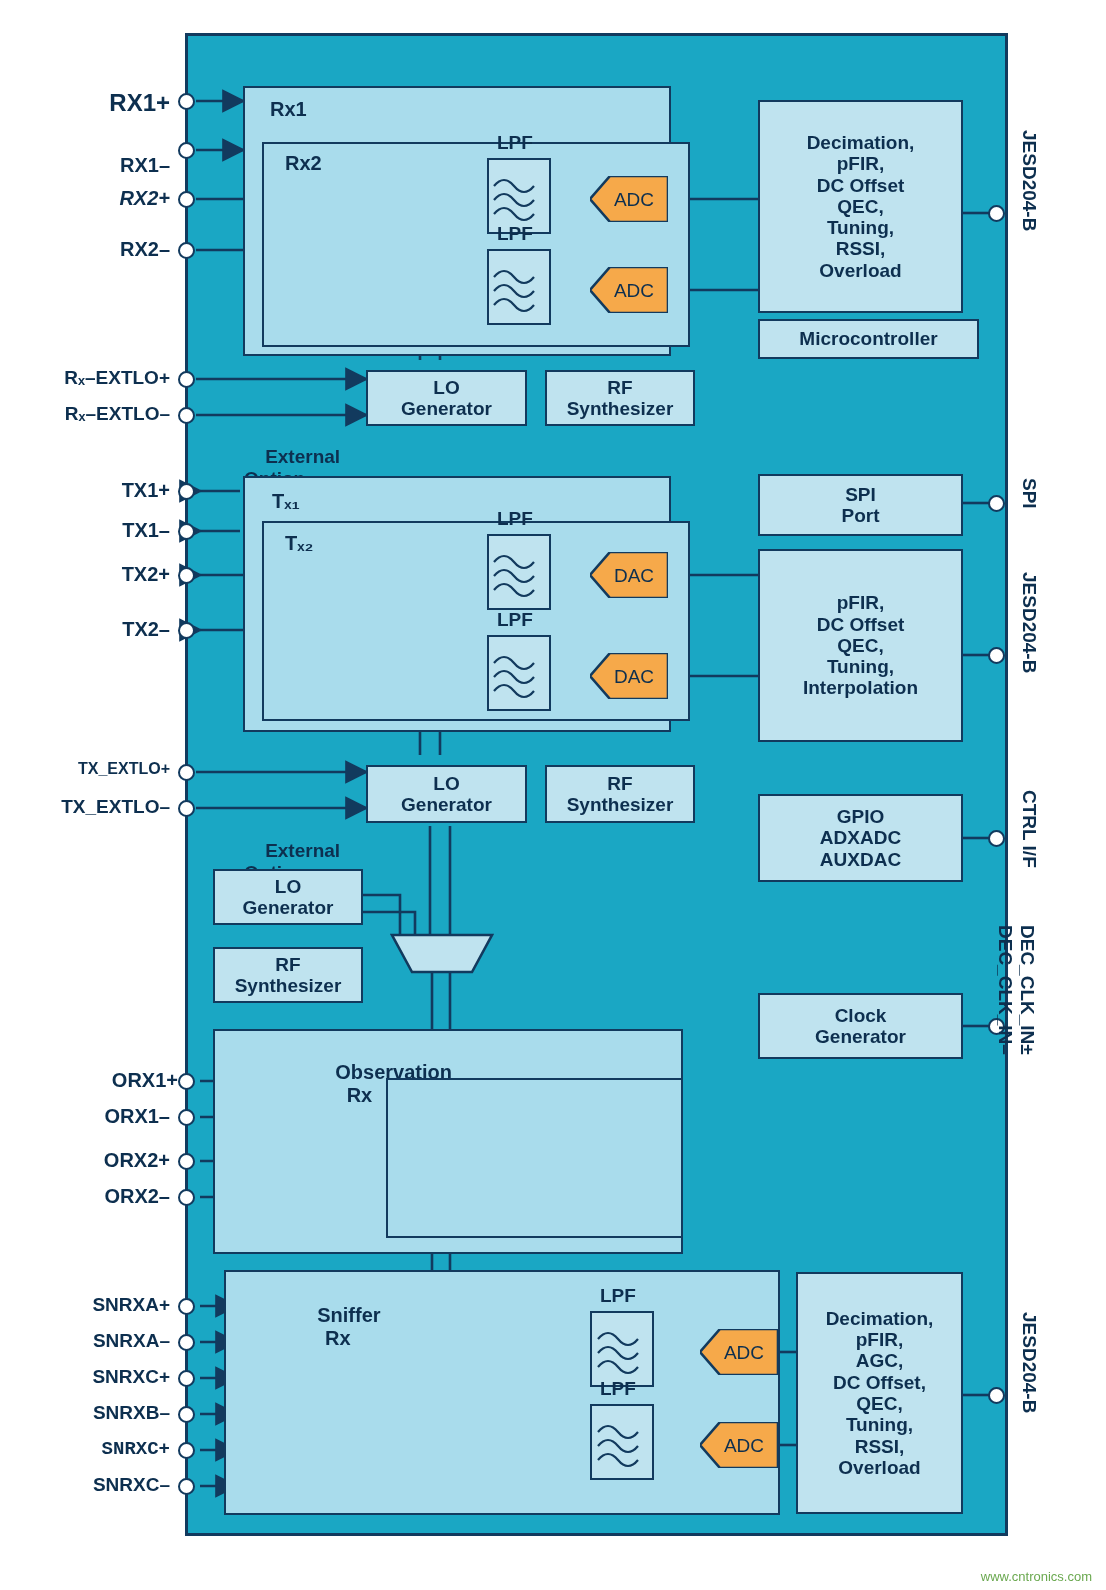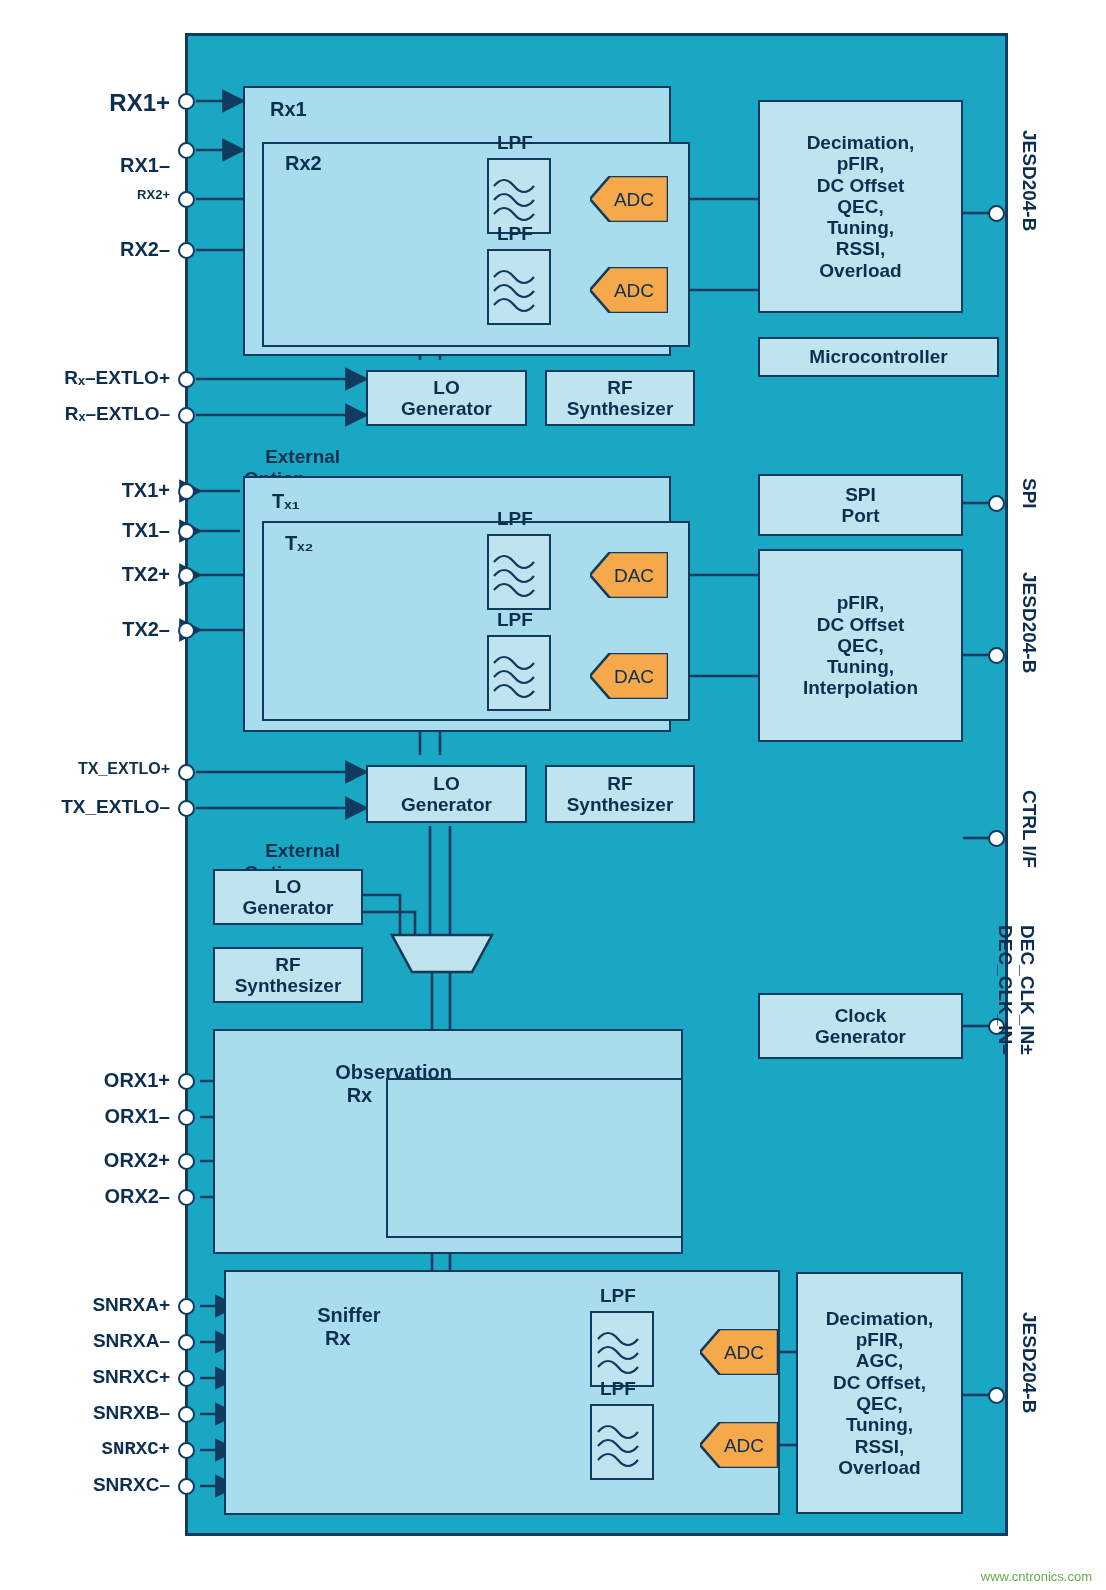--- a/index.html
+++ b/index.html
@@ -232,31 +232,31 @@
 
   <div class="pin" style="left:988px;top:205px;"></div>
   <div class="pin" style="left:988px;top:495px;"></div>
   <div class="pin" style="left:988px;top:647px;"></div>
   <div class="pin" style="left:988px;top:830px;"></div>
   <div class="pin" style="left:988px;top:1018px;"></div>
   <div class="pin" style="left:988px;top:1387px;"></div>
 
   <div class="lbl r" style="left:20px;top:89px;width:150px;font-size:24px;">RX1+</div>
   <div class="lbl r" style="left:20px;top:138px;width:150px;font-size:20px;margin-top:16px;">RX1–</div>
-  <div class="lbl r" style="left:20px;top:187px;width:150px;font-size:13px;">RX2+</div>
+  <div class="lbl r" style="left:20px;top:187px;width:150px;font-size:20px;font-style:italic;">RX2+</div>
   <div class="lbl r" style="left:20px;top:238px;width:150px;font-size:20px;">RX2–</div>
   <div class="lbl r" style="left:0px;top:367px;width:170px;font-size:19px;">Rₓ–EXTLO+</div>
   <div class="lbl r" style="left:0px;top:403px;width:170px;font-size:19px;">Rₓ–EXTLO–</div>
   <div class="lbl r" style="left:20px;top:479px;width:150px;font-size:20px;">TX1+</div>
   <div class="lbl r" style="left:20px;top:519px;width:150px;font-size:20px;">TX1–</div>
   <div class="lbl r" style="left:20px;top:563px;width:150px;font-size:20px;">TX2+</div>
   <div class="lbl r" style="left:20px;top:618px;width:150px;font-size:20px;">TX2–</div>
   <div class="lbl r" style="left:0px;top:760px;width:170px;font-size:16px;">TX_EXTLO+</div>
   <div class="lbl r" style="left:0px;top:796px;width:170px;font-size:19px;">TX_EXTLO–</div>
-  <div class="lbl r" style="left:20px;top:1069px;width:150px;font-size:20px;">ORX1+</div>
+  <div class="lbl r" style="left:28px;top:1069px;width:150px;font-size:20px;">ORX1+</div>
   <div class="lbl r" style="left:20px;top:1105px;width:150px;font-size:20px;">ORX1–</div>
   <div class="lbl r" style="left:20px;top:1149px;width:150px;font-size:20px;">ORX2+</div>
   <div class="lbl r" style="left:20px;top:1185px;width:150px;font-size:20px;">ORX2–</div>
   <div class="lbl r" style="left:10px;top:1294px;width:160px;font-size:19px;">SNRXA+</div>
   <div class="lbl r" style="left:10px;top:1330px;width:160px;font-size:19px;">SNRXA–</div>
   <div class="lbl r" style="left:10px;top:1366px;width:160px;font-size:19px;">SNRXC+</div>
   <div class="lbl r" style="left:10px;top:1402px;width:160px;font-size:19px;">SNRXB–</div>
   <div class="lbl r" style="left:10px;top:1438px;width:160px;font-size:19px;font-family:Liberation Mono, monospace;">SNRXC+</div>
   <div class="lbl r" style="left:10px;top:1474px;width:160px;font-size:19px;">SNRXC–</div>
 
@@ -320,21 +320,21 @@
 
   <div class="blk" style="left:758px;top:100px;width:205px;height:213px;font-size:19px;white-space:pre;">
     <span style="white-space:pre;">Decimation,
 pFIR,
 DC Offset
 QEC,
 Tuning,
 RSSI,
 Overload</span>
   </div>
-  <div class="blk" style="left:758px;top:337px;width:241px;height:40px;font-size:19px;">
+  <div class="blk" style="left:758px;top:319px;width:221px;height:40px;font-size:19px;">
     <span>Microcontroller</span>
   </div>
 
   <div class="blk" style="left:366px;top:370px;width:161px;height:56px;font-size:19px;white-space:pre;">
     <span style="white-space:pre;">LO
 Generator</span>
   </div>
   <div class="blk" style="left:545px;top:370px;width:150px;height:56px;font-size:19px;white-space:pre;">
     <span style="white-space:pre;">RF
 Synthesizer</span>
@@ -394,20 +394,25 @@
 
   <div class="blk" style="left:213px;top:869px;width:150px;height:56px;font-size:19px;white-space:pre;">
     <span style="white-space:pre;">LO
 Generator</span>
   </div>
   <div class="blk" style="left:213px;top:947px;width:150px;height:56px;font-size:19px;white-space:pre;">
     <span style="white-space:pre;">RF
 Synthesizer</span>
   </div>
 
+  <div class="blk" style="left:758px;top:794px;width:205px;height:88px;font-size:19px;white-space:pre;">
+    <span style="white-space:pre;">GPIO
+ADXADC
+AUXDAC</span>
+  </div>
   <div class="blk" style="left:758px;top:993px;width:205px;height:66px;font-size:19px;white-space:pre;">
     <span style="white-space:pre;">Clock
 Generator</span>
   </div>
 
   <div class="blk group" style="left:213px;top:1029px;width:470px;height:225px;"></div>
   <div class="lbl" style="left:267px;top:1038px;font-size:20px;text-align:center;line-height:1.15;">
     <span style="white-space:pre;margin-left:46px;">Observation
 Rx</span>
   </div>

